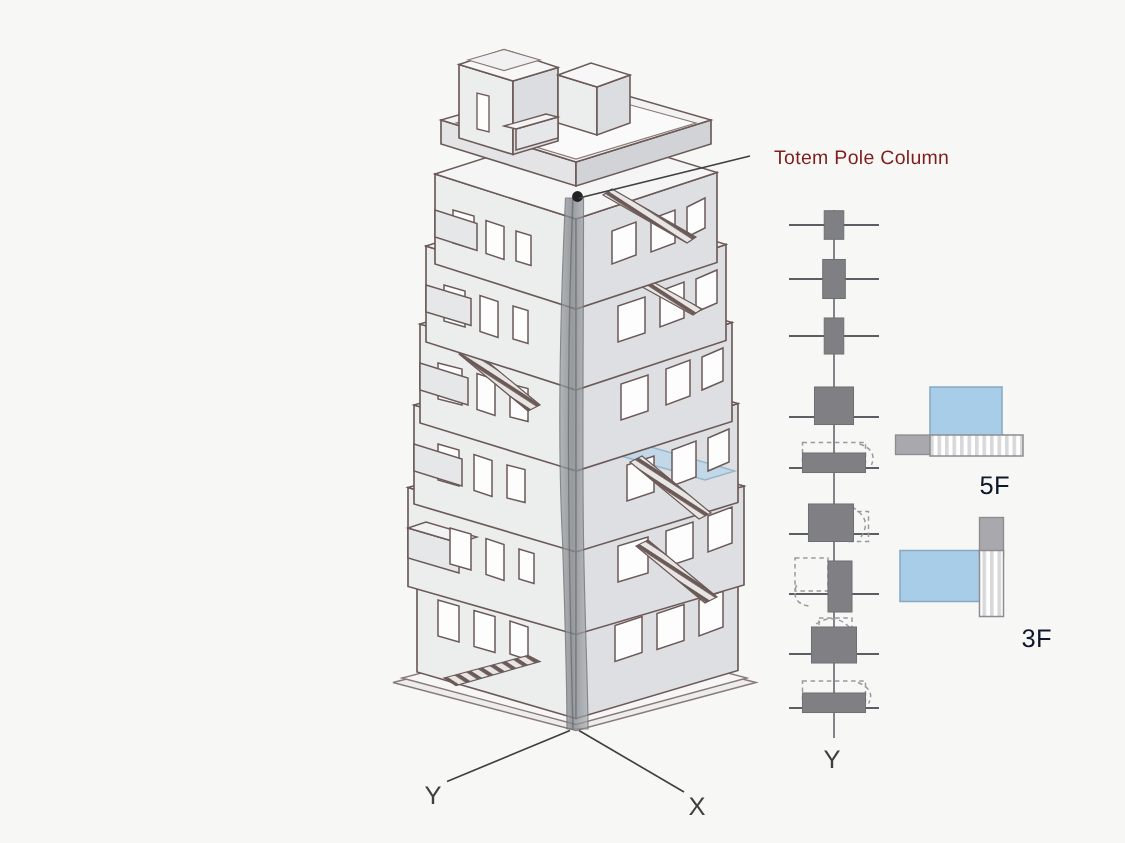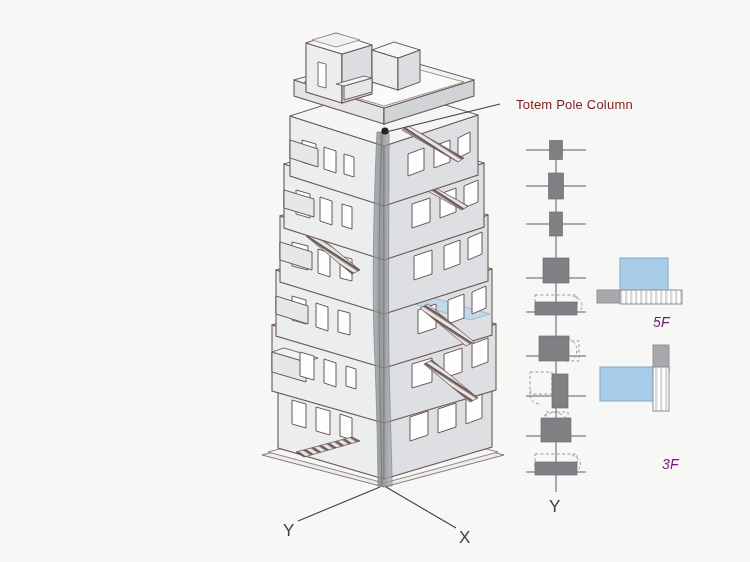--- a/index.html
+++ b/index.html
@@ -1,21 +1,21 @@
 <!DOCTYPE html>
 <html><head>
 <meta charset="utf-8">
 <style>
   html,body{margin:0;padding:0;background:#f7f7f6;}
   body{width:750px;height:562px;overflow:hidden;
        font-family:"Liberation Sans","DejaVu Sans",sans-serif;}
   #stage{position:relative;width:750px;height:562px;background:#f7f7f6;}
   svg.layer{position:absolute;left:0;top:0;width:750px;height:562px;}
   .lbl{position:absolute;color:#7f1d1d;font-size:13px;letter-spacing:.2px;white-space:nowrap;}
-  .lbl.big{font-size:14px;color:#701a75;font-style:italic;}
+  .lbl.big{font-size:17px;color:#0f172a;}
   .lbl.axis{font-size:17px;color:#3f3f3f;}
 </style>
 </head>
 <body>
 
 <div id="stage">
 
   <svg class="layer" viewBox="0 0 750 562">
     <defs>
       <linearGradient id="colGrad" x1="0" y1="0" x2="1" y2="0">
@@ -280,15 +280,15 @@
   <div class="lbl" style="left:516px;top:97px;">Totem Pole Column</div>
 
   <div class="lbl axis" style="left:283px;top:521px;">Y</div>
 
   <div class="lbl axis" style="left:459px;top:528px;">X</div>
 
   <div class="lbl axis" style="left:549px;top:497px;">Y</div>
 
   <div class="lbl big" style="left:653px;top:314px;">5F</div>
 
-  <div class="lbl big" style="left:662px;top:416px;margin-top:40px;">3F</div>
+  <div class="lbl big" style="left:681px;top:416px;">3F</div>
 
 </div>
 
 </body></html>

